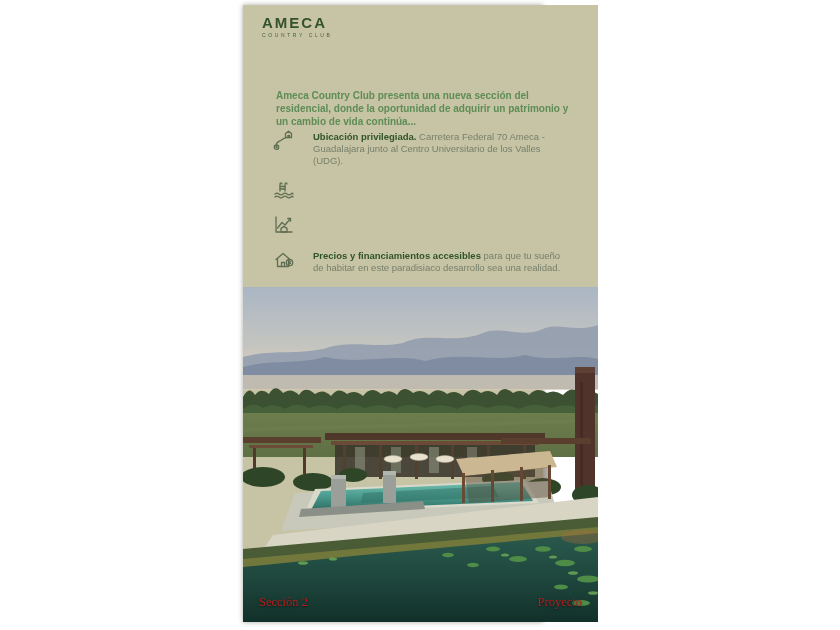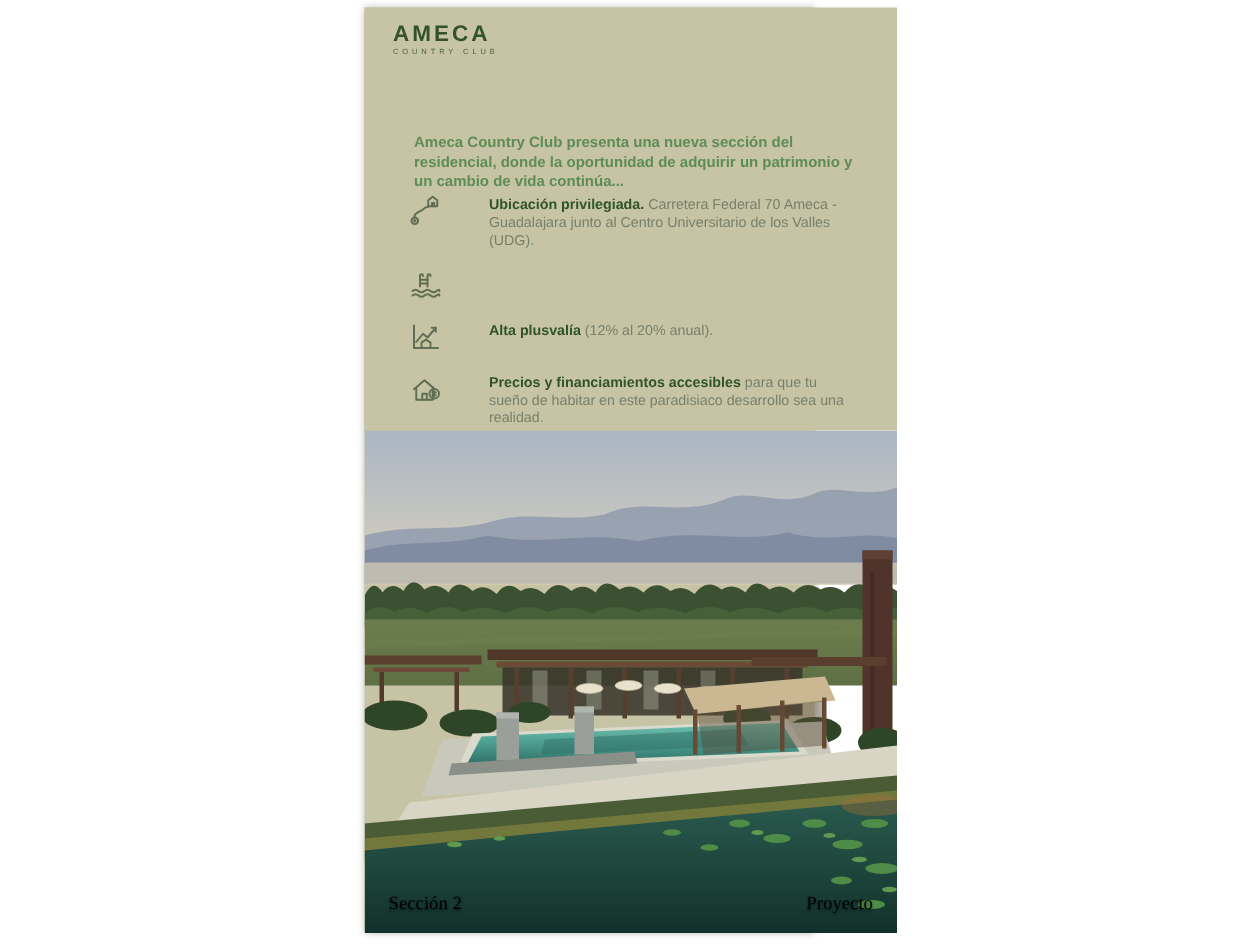--- a/index.html
+++ b/index.html
@@ -16,34 +16,34 @@
 
   .logo { position:absolute; left:19px; top:9px; }
   .logo-title { font-size:15px; font-weight:bold; letter-spacing:2px; color:#33522d; }
   .logo-sub   { font-size:5px; letter-spacing:2.6px; color:#45603d; margin-top:1px; text-align:center; }
 
   .intro { position:absolute; left:33px; top:85px; width:305px;
            font-size:10px; line-height:1.28; font-weight:700; color:#5d8d55; }
 
   .bullets { position:absolute; left:29px; top:124px; width:300px;
              display:flex; flex-direction:column; gap:11px; }
-  .bullet  { display:flex; align-items:flex-start; gap:30px; }
+  .bullet  { display:flex; align-items:flex-start; gap:17px; }
   .bullet .bicon { flex:0 0 24px; width:24px; height:24px; }
   .bullet .btext { width:255px; font-size:9.5px; line-height:1.25; color:#77806b; padding-top:2px; }
   .bullet .bb { font-weight:bold; color:#2f5428; }
 
   .bicon svg { width:24px; height:24px; stroke:#5f6e52; fill:none;
                stroke-width:1.3; stroke-linecap:round; stroke-linejoin:round; }
 
   
   .photo { position:absolute; left:0; top:282px; width:355px; height:335px; overflow:hidden; }
   .photo svg.scene { display:block; width:355px; height:335px; }
 
   .caption { position:absolute; font-family:"Liberation Serif", serif;
-             color:#000000; font-size:12.5px; text-shadow:0 1px 2px rgba(0,0,0,.55);text-align:right; }
+             color:#b91c1c; font-size:12.5px; text-shadow:0 1px 2px rgba(0,0,0,.55);text-align:right; }
   .caption-left  { left:16px;  bottom:12px; }
   .caption-right { right:16px; bottom:12px; }
 </style>
 </head>
 <body>
 
 <div class="canvas">
   <div class="card">
 
     <div class="top-panel">
@@ -85,23 +85,20 @@
         </div>
 
         <div class="bullet">
           <span class="bicon">
             <svg viewBox="0 0 24 24">
               <path d="M4 4 V19 H20"></path>
               <path d="M5.5 15 L10 9.5 L13 12 L18.5 5.5"></path>
               <path d="M15.8 5.5 h2.7 v2.7"></path>
               <path d="M9 19 v-3.6 l3 -2 l3 2 V19 z"></path>
             </svg>
-          </span>
-          <span class="btext">
-            <span class="bb">Alta plusvalía</span><span> (12% al 20% anual).</span>
           </span>
         </div>
 
         <div class="bullet">
           <span class="bicon">
             <svg viewBox="0 0 24 24">
               <path d="M4 11.5 L11 5.5 L18 11.5"></path>
               <path d="M5.5 10.5 V18.5 H16.5 V10.5"></path>
               <path d="M9.5 18.5 v-4 h3 v4"></path>
               <circle cx="17.5" cy="14.5" r="3.2"></circle>

